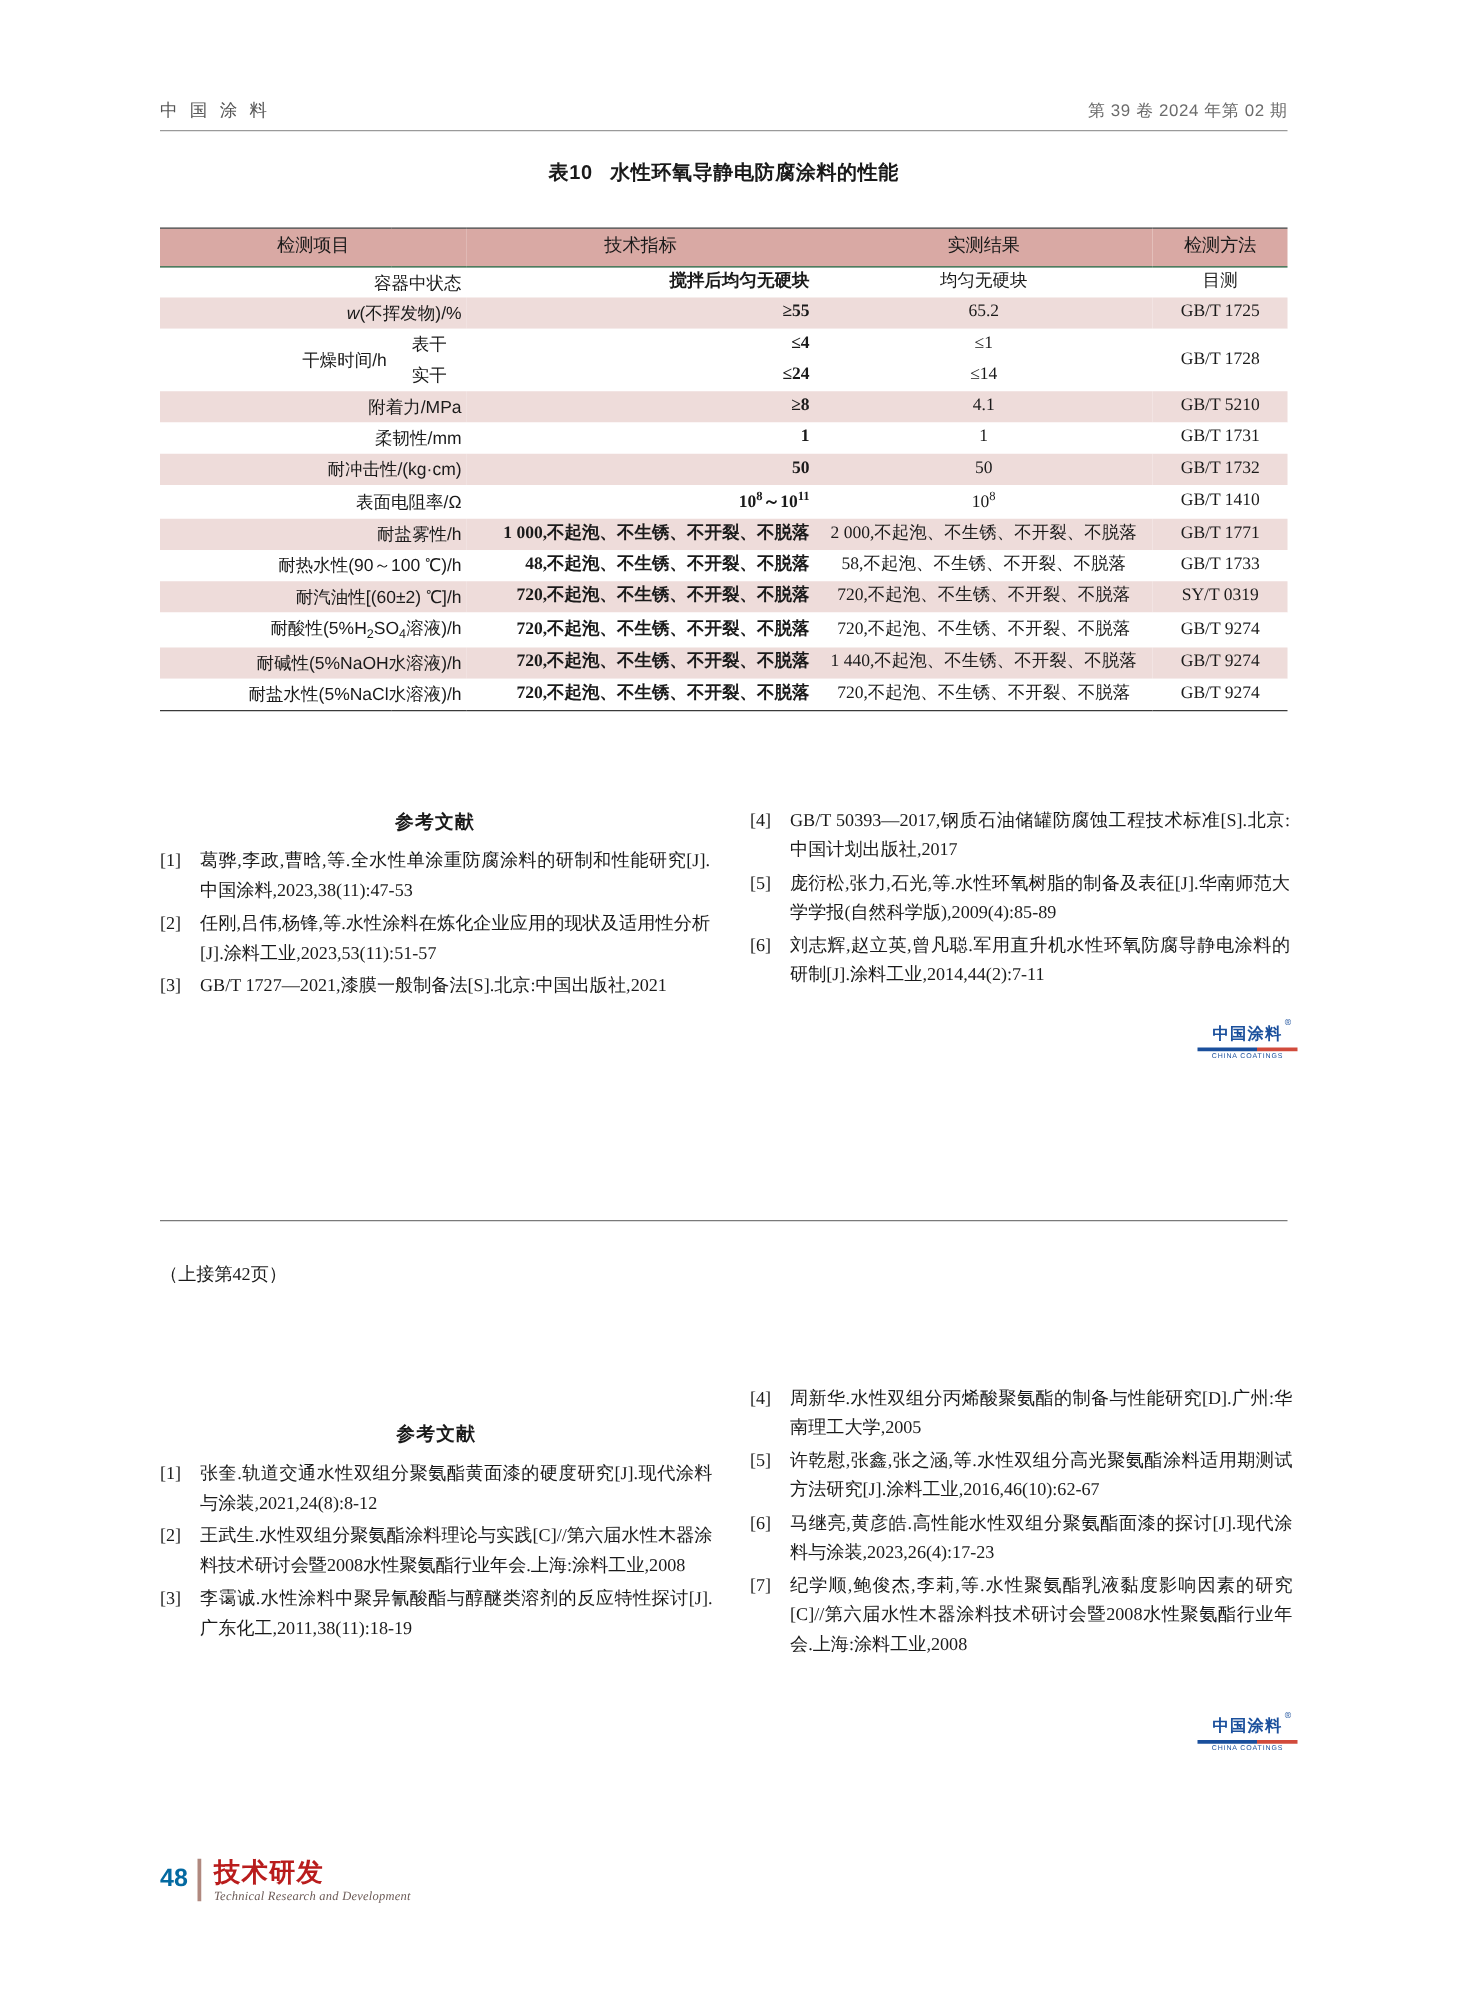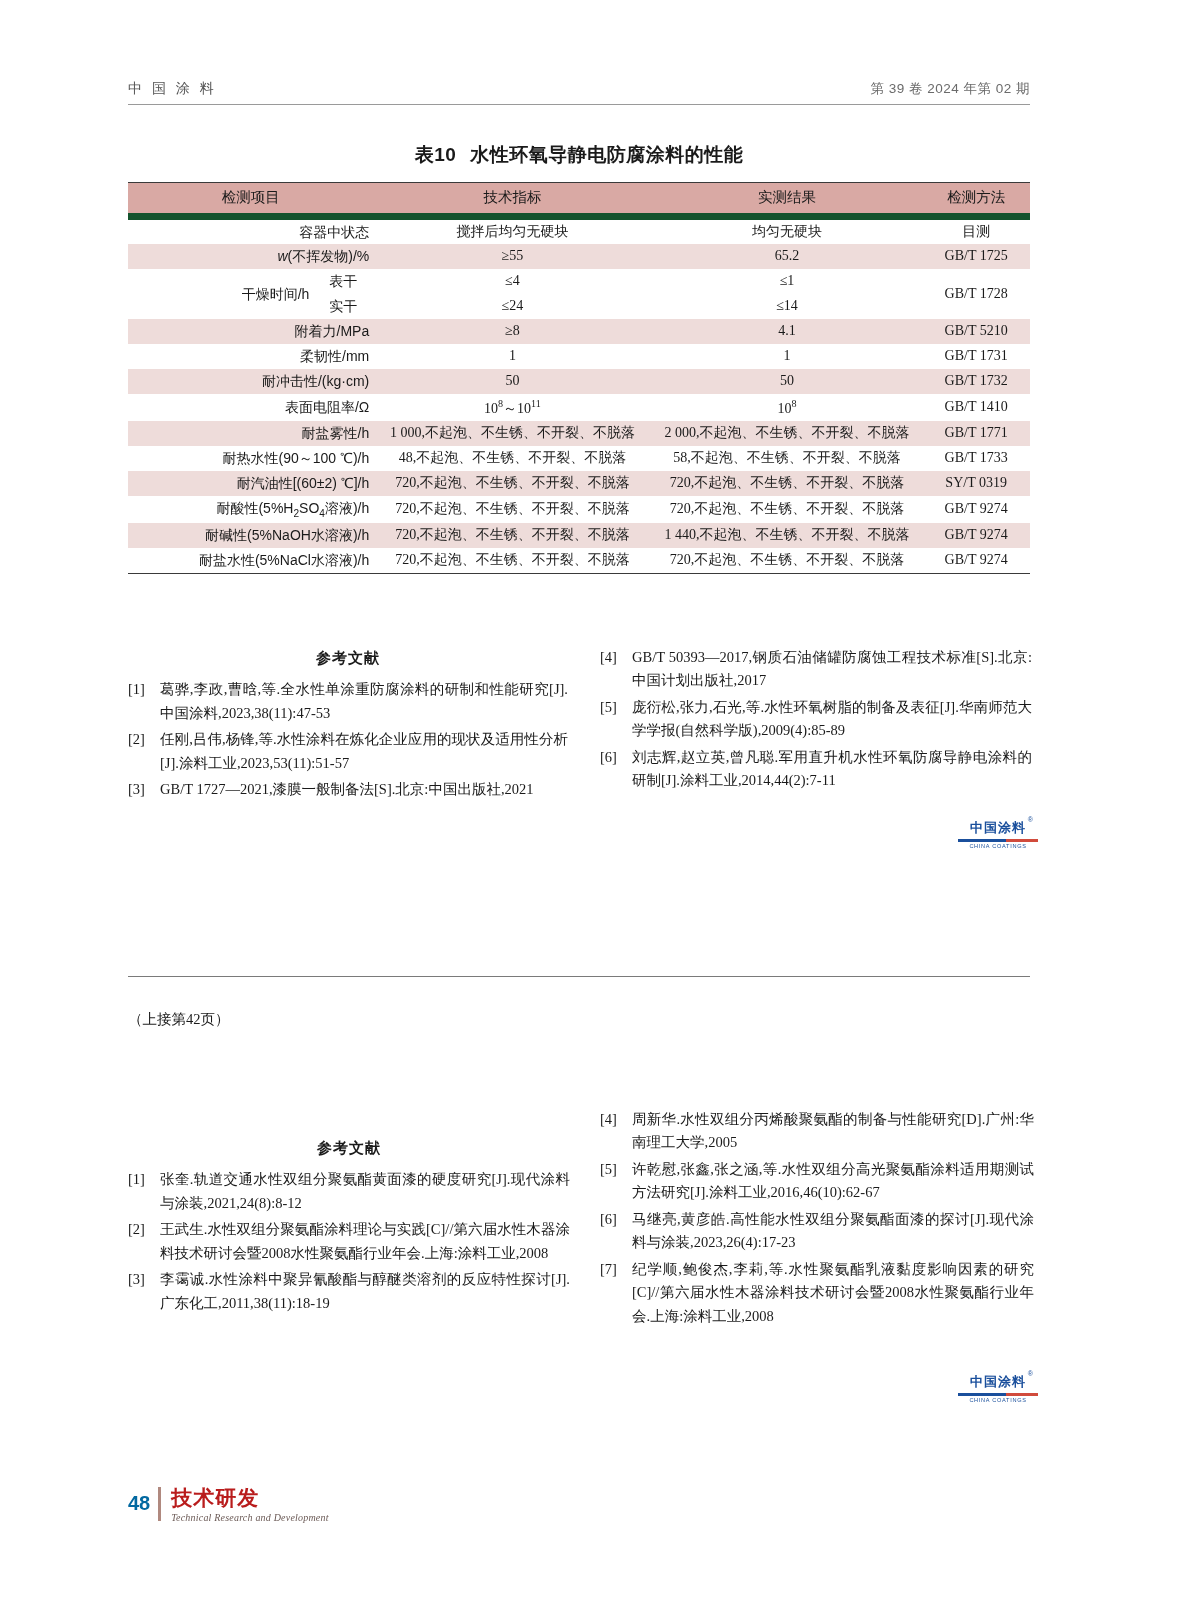--- a/index.html
+++ b/index.html
@@ -57,25 +57,24 @@
     background: #9a9a9a;
   }
 
   
   .tbl-title-cn {
     position: absolute;
     left: 128px;
     top: 128px;
     width: 902px;
     text-align: center;
-    font-size: 19px;
+    font-size: 16px;
     font-weight: bold;
     font-family: "Liberation Sans", sans-serif;
     letter-spacing: 0.5px;
-    margin-top: 14px;
   }
   .tbl-title-cn .num { margin-right: 14px; }
   .tbl-title-en {
     position: absolute;
     left: 128px;
     top: 156px;
     width: 902px;
     text-align: center;
     font-size: 14.5px;
     font-weight: bold;
@@ -101,39 +100,39 @@
     padding: 3px 4px;
     line-height: 1.35;
   }
   table.perf thead th {
     background: #d9a9a4;
     font-weight: normal;
     font-size: 14.5px;
     text-align: center;
     padding: 5px 4px;
     border-top: 1.4px solid #3a3a3a;
-    border-bottom: 7px solid #14532d;
+    border-bottom: 1px solid #14532d;
     font-family: "Liberation Sans", sans-serif;
   }
   table.perf tbody tr.shade td { background: #eedcda; }
   table.perf tbody tr.plain td { background: #ffffff; }
   table.perf tbody tr:last-child td { border-bottom: 1.4px solid #3a3a3a; margin-top: 28px; }
   .c-item {
     width: 208px;
     text-align: right;
     padding-left: 12px !important;
     font-family: "Liberation Sans", sans-serif;
     font-size: 14px;
   }
   .c-sub {
     width: 62px;
     text-align: center;
     font-family: "Liberation Sans", sans-serif;
   }
-  .c-spec { width: 278px; text-align: center; }
+  .c-spec { width: 278px; text-align: right; font-weight: bold; }
   .c-res  { width: 268px; text-align: center; }
   .c-std  { width: 120px; text-align: center; }
   .nowrap { white-space: nowrap; }
   sub, sup { font-size: 0.72em; }
 
   
   .refs-title {
     text-align: center;
     font-weight: bold;
     font-size: 15px;

